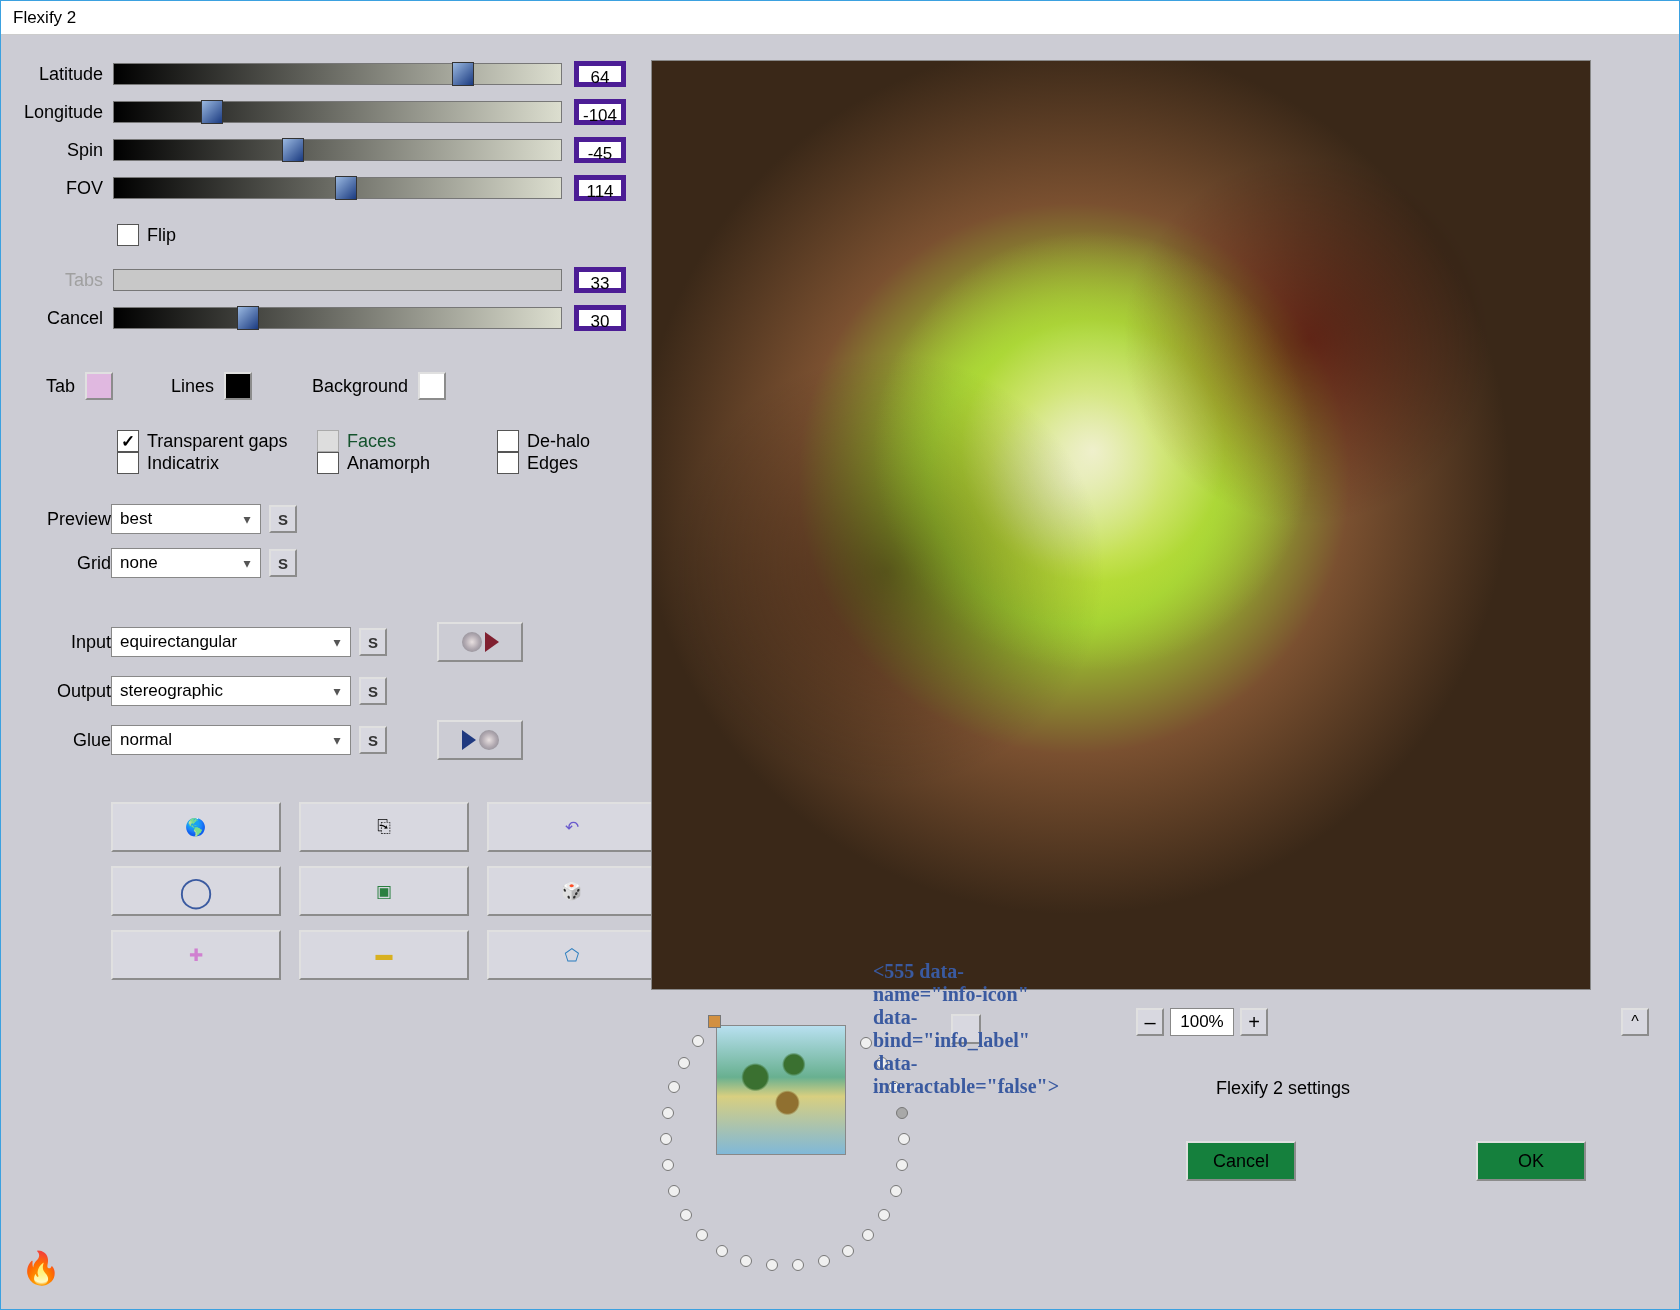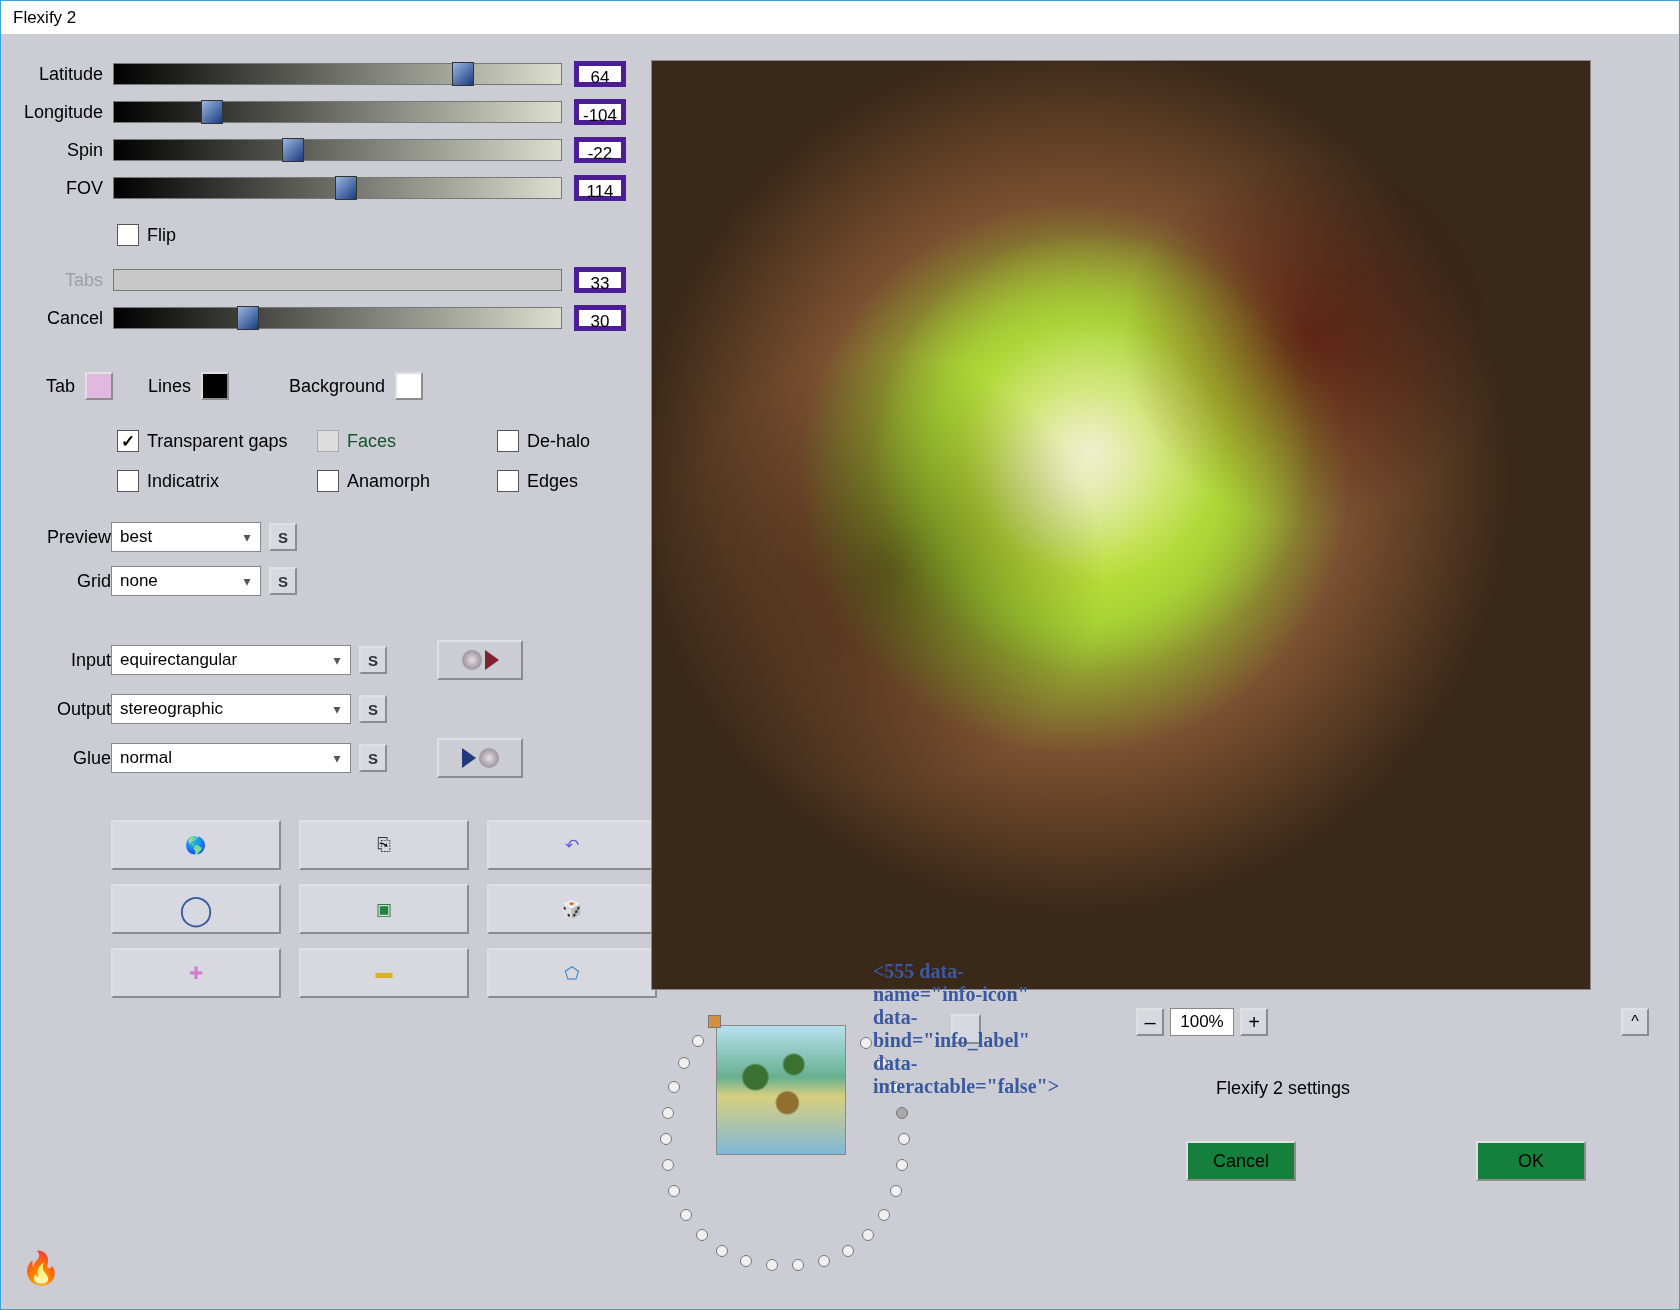--- a/index.html
+++ b/index.html
@@ -19,21 +19,21 @@
 .check-row { display: flex; align-items: center; margin-left: 116px; margin-top: 12px; margin-bottom: 20px; }
 .checkbox { width: 22px; height: 22px; border: 1px solid #555; background: #fff; margin-right: 8px; display: inline-flex; align-items: center; justify-content: center; font-size: 17px; line-height: 1; }
 .checkbox.checked::after { content: "✓"; color: #000; font-weight: bold; }
 .checkbox.disabled { background: #ddd; border-color: #aaa; }
 .cb-label { font-size: 18px; }
 .cb-label.disabled { color: #14532d; }
 .color-row { display: flex; align-items: center; margin: 30px 0 30px 45px; gap: 10px; }
 .color-label { font-size: 18px; margin-left: 20px; }
 .color-label:first-child{margin-left:0;}
 .color-swatch { width: 28px; height: 28px; border: 2px outset #e0e0e0; }
-.check-grid { display: grid; grid-template-columns: 200px 180px 160px; margin-left: 116px; row-gap: 18px; margin-bottom: 30px; }
+.check-grid { display: grid; grid-template-columns: 200px 180px 160px; margin-left: 116px; margin-bottom: 30px; }
 .check-cell { display: flex; align-items: center; }
 .select-row { display: flex; align-items: center; margin-bottom: 14px; }
 .select-label { width: 110px; text-align: right; font-size: 18px; }
 .select-box { height: 30px; border: 1px solid #888; background: #fff; display: flex; align-items: center; padding: 0 8px; position: relative; }
 .select-box .arrow { position: absolute; right: 4px; width: 18px; text-align: center; color: #555; font-size: 14px; }
 .sq-btn { width: 28px; height: 28px; border: 2px outset #e0e0e0; background: #d8d8e0; display: flex; align-items: center; justify-content: center; margin-left: 8px; font-size: 15px; font-weight: bold; color: #333; }
 .big-icon-btn { width: 86px; height: 40px; border: 2px outset #e0e0e0; background: #ccccd4; display: flex; align-items: center; justify-content: center; }
 .preview-img { width: 940px; height: 930px; border: 1px solid #888; background: radial-gradient(circle at 45% 45%, #f5f2d0 0%, #c5e030 12%, #a0d030 20%, #7a5030 38%, #3a2818 60%), conic-gradient(from 40deg at 60% 60%, #c01020 0deg 70deg, #2060c0 70deg 150deg, #e8d020 150deg 260deg, #10a060 260deg 320deg, #e02060 320deg); position: relative; overflow: hidden; }
 .preview-img::before { content:""; position:absolute; inset:0; background: radial-gradient(circle at 47% 42%, rgba(240,240,210,0.9) 0%, rgba(180,220,60,0.6) 18%, transparent 30%); }
 .preview-img::after { content:""; position:absolute; inset:0; background: radial-gradient(circle at 70% 30%, rgba(160,20,20,0.6) 0%, transparent 20%), radial-gradient(circle at 25% 55%, rgba(60,40,20,0.5) 0%, transparent 25%); mix-blend-mode: multiply; }
@@ -82,21 +82,21 @@
         <div class="slider-track">
             <div class="slider-thumb" style="left:22%"></div>
           </div>
         <div class="slider-value">-104</div>
       </div>
       <div class="slider-row">
         <div class="slider-label">Spin</div>
         <div class="slider-track">
             <div class="slider-thumb" style="left:40%"></div>
           </div>
-        <div class="slider-value">-22</div>
+        <div class="slider-value">-45</div>
       </div>
       <div class="slider-row">
         <div class="slider-label">FOV</div>
         <div class="slider-track">
             <div class="slider-thumb" style="left:52%"></div>
           </div>
         <div class="slider-value">114</div>
       </div>
 
       <div class="check-row">
@@ -113,21 +113,21 @@
         <div class="slider-label">Cancel</div>
         <div class="slider-track">
             <div class="slider-thumb" style="left:30%"></div>
           </div>
         <div class="slider-value">30</div>
       </div>
 
       <div class="color-row">
         <span class="color-label">Tab</span>
         <span class="color-swatch" style="background:#e0b8e0"></span>
-        <span class="color-label" style="margin-left:25px">Lines</span>
+        <span class="color-label" style="margin-left:48px">Lines</span>
         <span class="color-swatch" style="background:#000"></span>
         <span class="color-label" style="margin-left:50px">Background</span>
         <span class="color-swatch" style="background:#fff"></span>
       </div>
 
       <div class="check-grid">
         <div class="check-cell">
             <span class="checkbox checked"></span>
             <span class="cb-label">Transparent gaps</span>
           </div>

